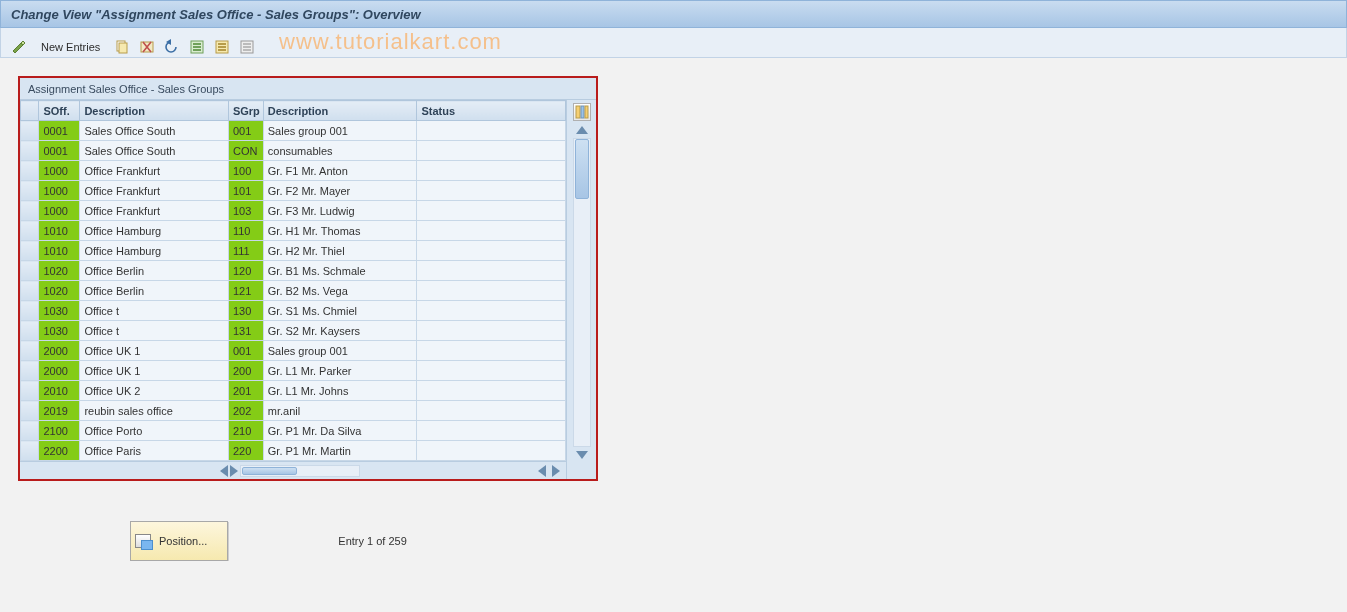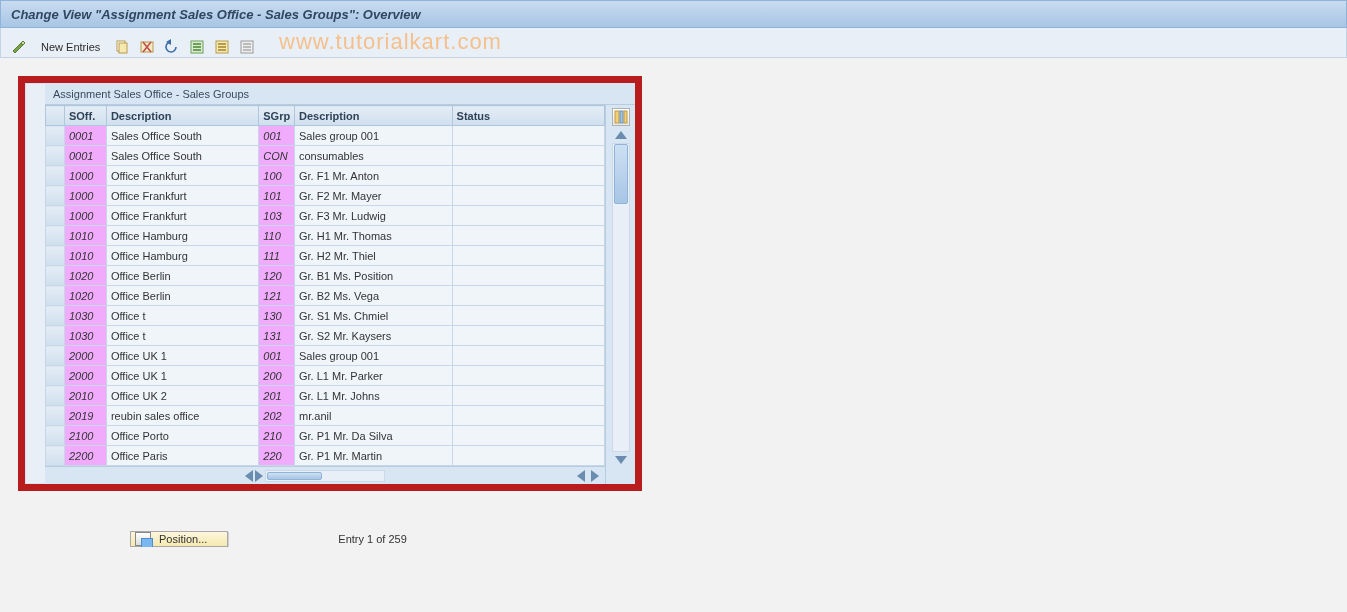--- a/index.html
+++ b/index.html
@@ -61,25 +61,24 @@
     font-size: 22px;
     font-weight: normal;
     color: rgba(255,153,51,0.55);
     letter-spacing: 1px;
     pointer-events: none;
     font-style: normal;
   }
 
   .panel-wrap {
     margin: 18px 0 0 18px;
-    width: 624px;
-    border: 7px solid #b91c1c;
+    width: 580px;
+    border: 2px solid #b91c1c;
     background: #E8EFF7;
     box-shadow: 0 0 0 1px #d6e2ef inset;
-    padding-left: 20px;
   }
   .panel-title {
     background: #D8E5F2;
     border-bottom: 1px solid #B8CCE0;
     height: 22px;
     display: flex;
     align-items: center;
     padding: 0 8px;
     color: #394b5f;
   }
@@ -148,22 +147,21 @@
     padding: 0 4px;
     background: #F0F5FA;
     overflow: hidden;
     white-space: nowrap;
   }
   table.grid td.rowhandle {
     background: linear-gradient(#E4EDF6,#D0DFEE);
     cursor: pointer;
   }
   table.grid td.edit {
-    background: #f0abfc;
-    font-style: italic;
+    background: #84cc16;
   }
   col.c-handle { width: 18px; }
   col.c-soff   { width: 40px; }
   col.c-desc1  { width: 145px; }
   col.c-sgrp   { width: 34px; }
   col.c-desc2  { width: 150px; }
   col.c-status { width: 145px; }
 
   .hscroll-row {
     display: flex;
@@ -193,21 +191,21 @@
 
   .footer {
     margin: 40px 0 0 130px;
     display: flex;
     align-items: center;
     gap: 110px;
   }
   .position-btn {
     display: inline-flex;
     align-items: center;
-    height: 16px;
+    height: 40px;
     border: 1px solid #A8A8A8;
     background: linear-gradient(#FDF6DD,#F6E9AF);
     padding: 0 20px 0 4px;
     gap: 8px;
     cursor: pointer;
     box-shadow: 1px 1px 0 rgba(0,0,0,0.15);
   }
   .position-btn .pic {
     width: 16px; height: 14px;
     background: linear-gradient(#fff,#ddd);
@@ -364,21 +362,21 @@
               <td>Office Hamburg</td>
               <td class="edit">111</td>
               <td>Gr. H2 Mr. Thiel</td>
               <td></td>
             </tr>
             <tr>
               <td class="rowhandle"></td>
               <td class="edit">1020</td>
               <td>Office Berlin</td>
               <td class="edit">120</td>
-              <td>Gr. B1 Ms. Position</td>
+              <td>Gr. B1 Ms. Schmale</td>
               <td></td>
             </tr>
             <tr>
               <td class="rowhandle"></td>
               <td class="edit">1020</td>
               <td>Office Berlin</td>
               <td class="edit">121</td>
               <td>Gr. B2 Ms. Vega</td>
               <td></td>
             </tr>

